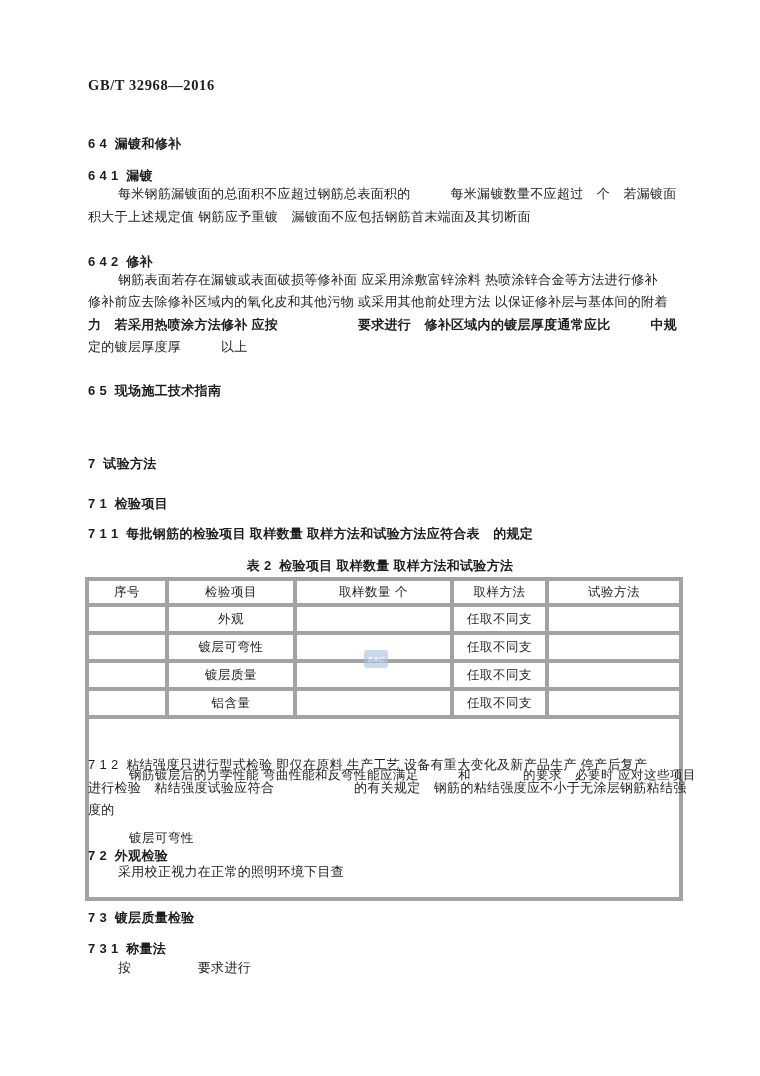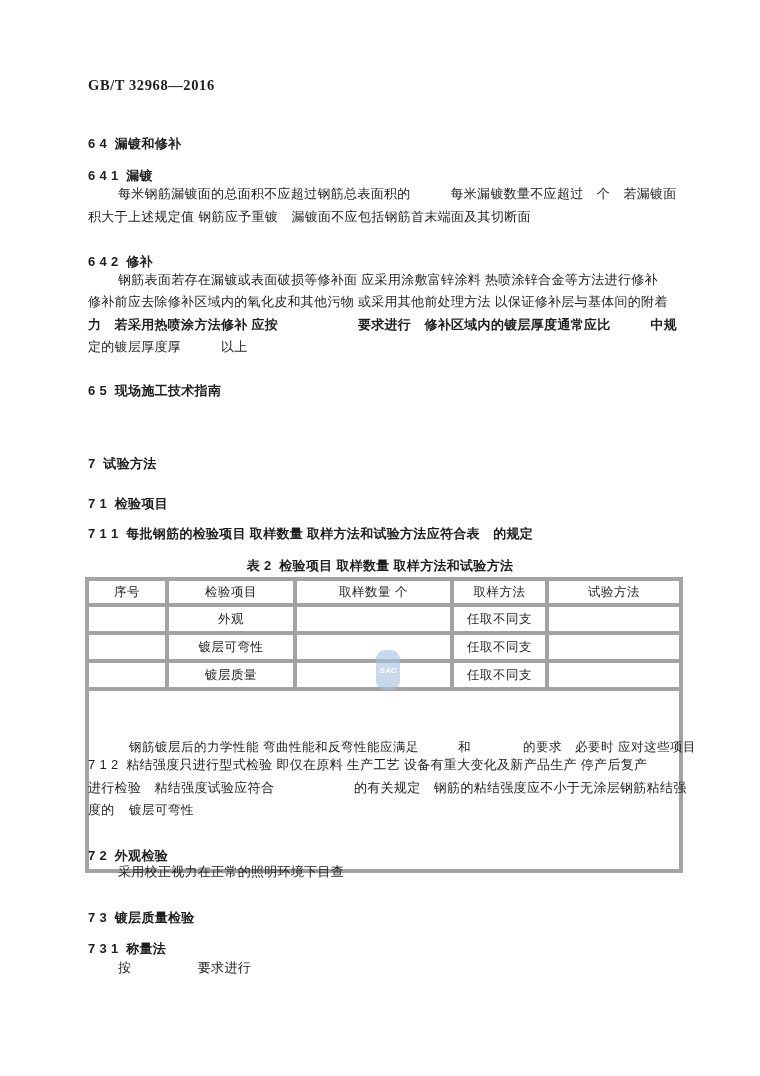--- a/index.html
+++ b/index.html
@@ -18,22 +18,22 @@
   .t th,.t td{
     border:4px solid #a3a3a3;font-size:12.5px;font-weight:normal;
     text-align:center;vertical-align:middle;padding:0;height:24px;
     color:#1e1e1e;letter-spacing:.5px;white-space:pre;
   }
   .t thead th{height:22px;}
   .t .foot td{
     text-align:left;height:auto;padding:4px 6px 6px 40px;line-height:21px;
   }
   .wm{
-    position:absolute;left:376px;top:650px;width:24px;height:40px;
-    background:#a9c2e2;opacity:.62;border-radius:9px;
+    position:absolute;left:364px;top:650px;width:24px;height:18px;
+    background:#a9c2e2;opacity:.62;border-radius:3px;
     display:flex;align-items:center;justify-content:center;
     color:#ffffff;font-size:8px;font-style:italic;font-weight:bold;letter-spacing:0;
   }
 </style>
 </head>
 <body>
 
 <div class="page">
 
   <div class="ln doc-num" style="left:88px;top:76px;">GB/T 32968—2016</div>
@@ -91,20 +91,27 @@
         <td>任取不同支</td>
         <td></td>
       </tr>
       <tr>
         <td></td>
         <td>镀层质量</td>
         <td></td>
         <td>任取不同支</td>
         <td></td>
       </tr>
+      <tr>
+        <td></td>
+        <td>铝含量</td>
+        <td></td>
+        <td>任取不同支</td>
+        <td></td>
+      </tr>
       <tr class="foot">
         <td colspan="5">
           <div>钢筋镀层后的力学性能 弯曲性能和反弯性能应满足　　　和　　　　的要求　必要时 应对这些项目</div>
           <div>镀层可弯性</div>
         </td>
       </tr>
     </tbody>
   </table>
 
   <div class="wm">SAC</div>

